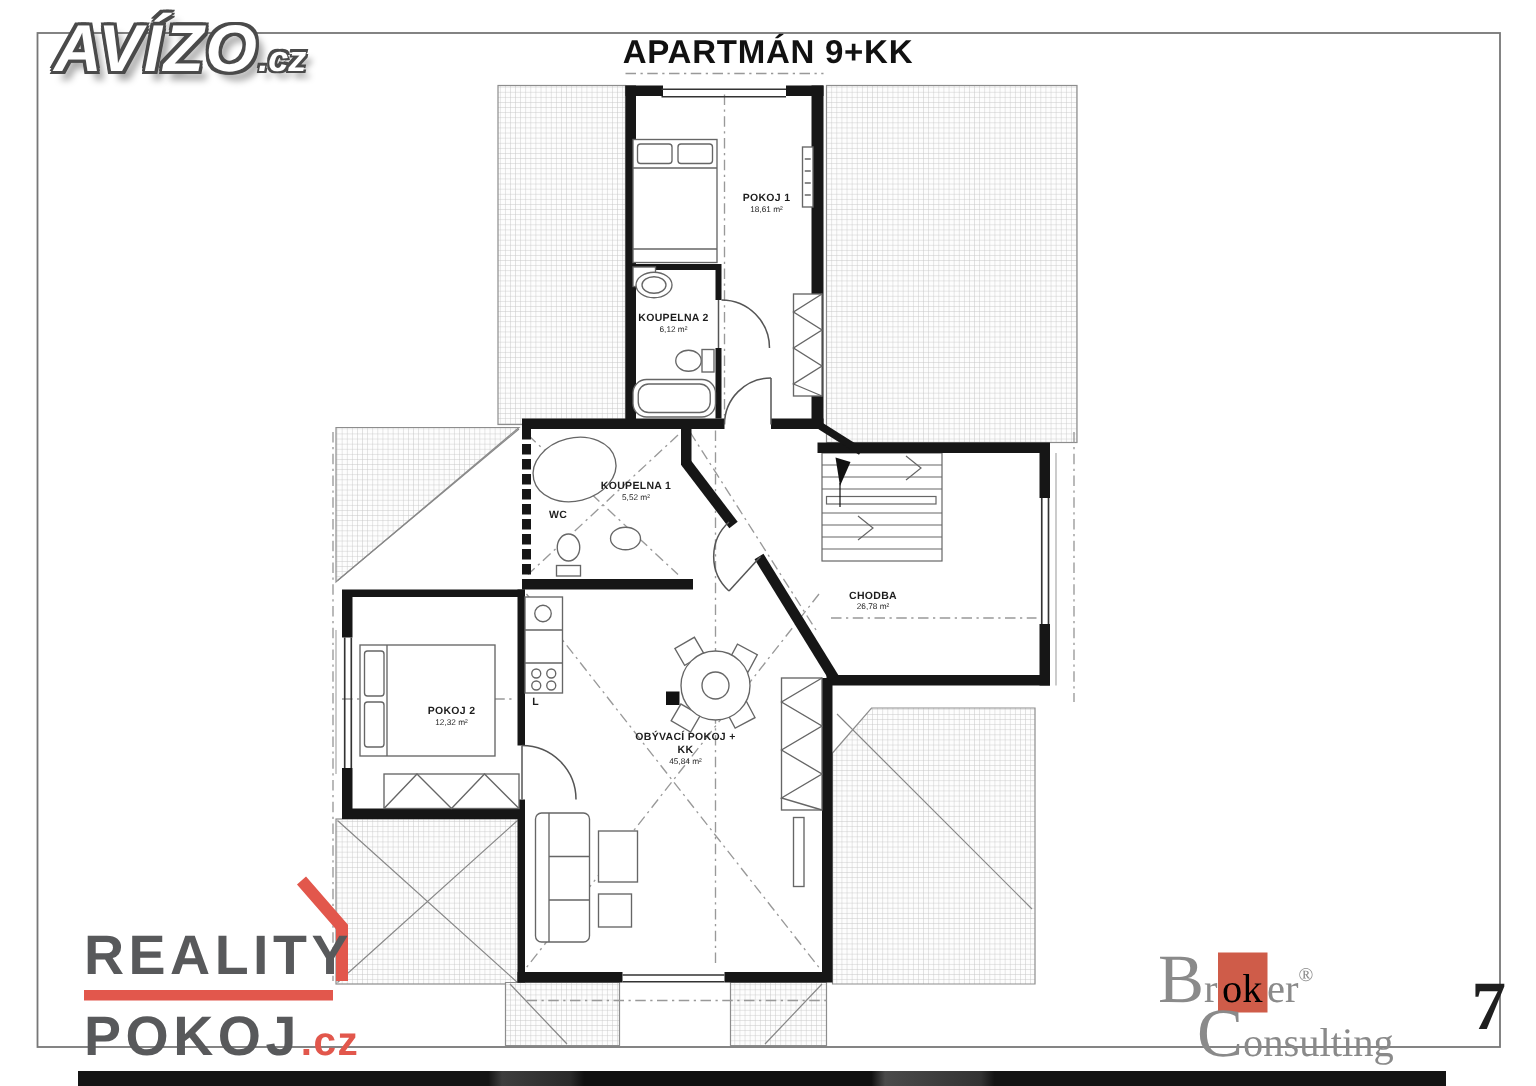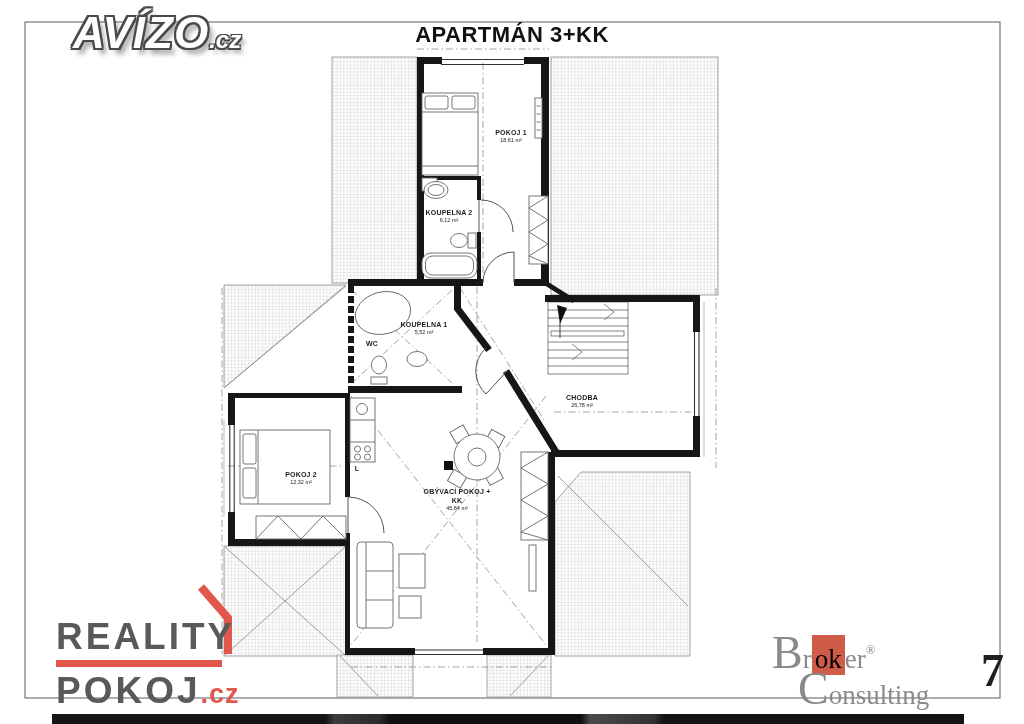--- a/index.html
+++ b/index.html
@@ -15,21 +15,21 @@
   .rlabel{position:absolute;transform:translateX(-50%);text-align:center;
           color:#1d1d1d;line-height:1.3;white-space:nowrap;}
   .rname{font-size:7px;font-weight:bold;letter-spacing:.2px;}
   .rarea{font-size:5.5px;}
 
   
   .avizo{position:absolute;left:36px;top:8px;font-weight:bold;font-style:italic;color:#fff;}
   .avizo-main{font-size:44px;letter-spacing:1px;
     text-shadow:-2px -2px 0 #4a4a4a,2px -2px 0 #4a4a4a,-2px 2px 0 #4a4a4a,2px 2px 0 #4a4a4a,
                 -2px 0 0 #4a4a4a,2px 0 0 #4a4a4a,0 -2px 0 #4a4a4a,0 2px 0 #4a4a4a,
-                5px 6px 5px rgba(0,0,0,.35);margin-left:37px;}
+                5px 6px 5px rgba(0,0,0,.35);}
   .avizo-tld{font-size:24px;
     text-shadow:-1.5px -1.5px 0 #4a4a4a,1.5px -1.5px 0 #4a4a4a,-1.5px 1.5px 0 #4a4a4a,
                 1.5px 1.5px 0 #4a4a4a,4px 5px 4px rgba(0,0,0,.35);}
 
   
   .rs{position:absolute;left:44px;top:618px;font-weight:bold;color:#58595b;width:220px;margin-left:12px;}
   .rs-line1{font-size:37px;letter-spacing:3px;line-height:1;}
   .rs-bar{position:absolute;left:0;top:42px;width:166px;height:7px;background:#e2574c;}
   .rs-line2{position:absolute;left:0;top:54px;font-size:37px;letter-spacing:3px;line-height:1;}
   .rs-tld{font-size:27px;color:#e2574c;letter-spacing:1px;}
@@ -226,21 +226,21 @@
         <line x1="479" y1="200" x2="479" y2="232"></line>
     <path d="M486,348 A31,31 0 0 0 486,394"></path>
         <line x1="507" y1="371" x2="486" y2="394"></line>
     <path d="M348,497 A36,36 0 0 1 384,533"></path>
         <line x1="348" y1="533" x2="348" y2="497"></line>
   </g>
 
   <polyline points="201,587 228,618 228,654" stroke="#e2574c" stroke-width="8" fill="none"></polyline>
 </svg>
 
-<div class="title">APARTMÁN 3+KK</div>
+<div class="title">APARTMÁN 9+KK</div>
 
 <div class="rlabel" style="left:511px;top:128px;">
   <div class="rname">POKOJ 1</div>
   <div class="rarea">18,61 m²</div>
 </div>
 <div class="rlabel" style="left:449px;top:208px;">
   <div class="rname">KOUPELNA 2</div>
   <div class="rarea">6,12 m²</div>
 </div>
 <div class="rlabel" style="left:424px;top:320px;">

